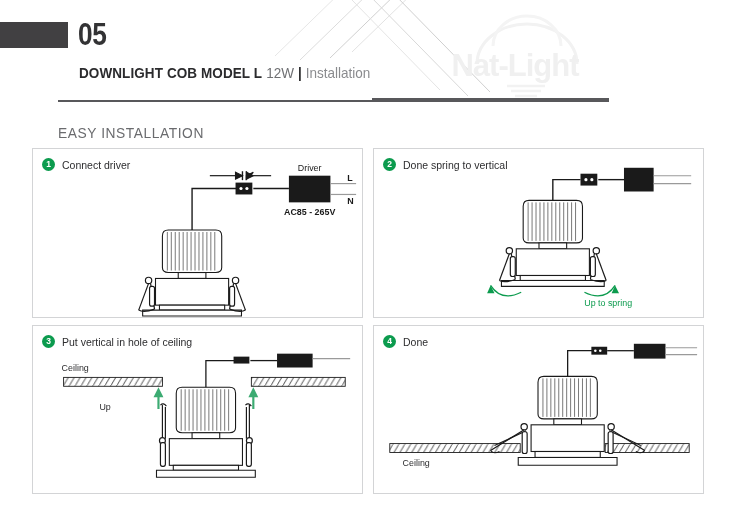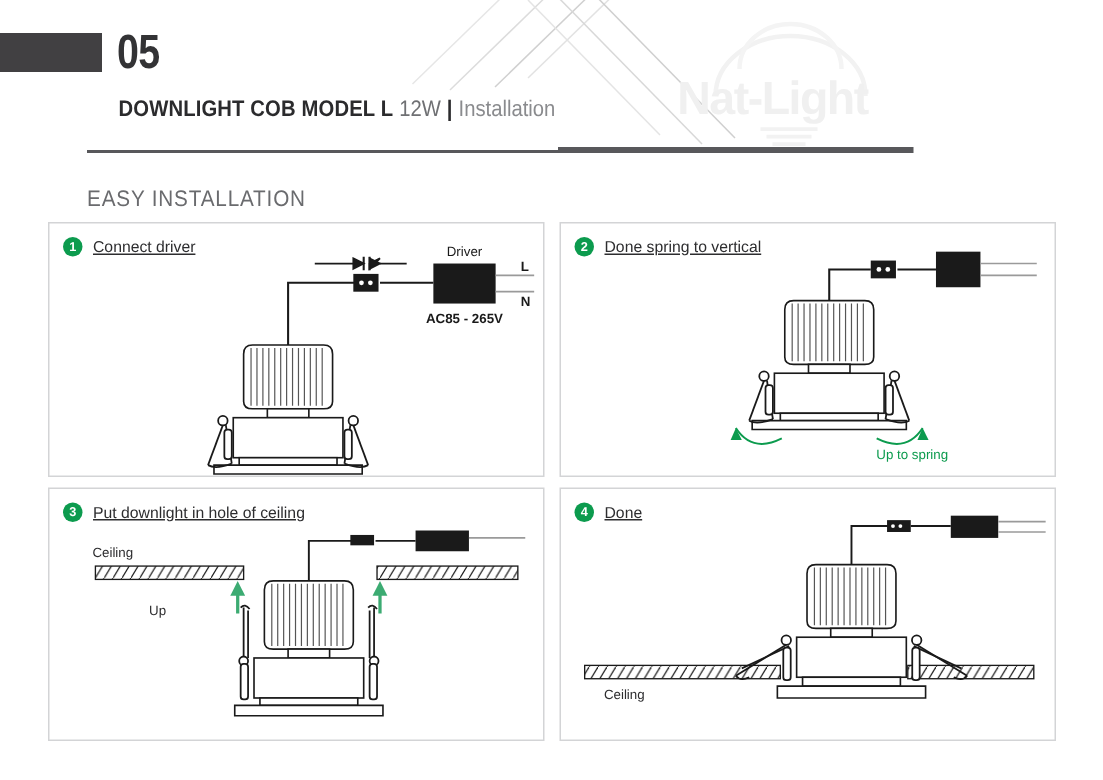--- a/index.html
+++ b/index.html
@@ -72,21 +72,21 @@
   .p4{left:341px;top:177px;width:331px;height:169px;}
 
   .panel-head{position:absolute;left:9px;top:9px;display:flex;align-items:center;gap:7px;}
   .badge{
     width:13px;height:13px;border-radius:50%;
     background:#0c9b4e;
     color:#fff;font-size:8.5px;font-weight:bold;
     display:flex;align-items:center;justify-content:center;
     line-height:1;flex:0 0 auto;
   }
-  .panel-label{font-size:10.5px;color:#2d2d2f;white-space:nowrap;text-decoration:underline;}
+  .panel-label{font-size:10.5px;color:#2d2d2f;white-space:nowrap;}
 
   .art{position:absolute;left:0;top:0;width:100%;height:100%;}
 
   .drv-label{font-size:9px;fill:#1a1a1a;font-family:"Liberation Sans",sans-serif;}
   .drv-label-b{font-size:9px;font-weight:bold;fill:#1a1a1a;font-family:"Liberation Sans",sans-serif;}
   .small-lab{font-size:9px;fill:#2d2d2f;font-family:"Liberation Sans",sans-serif;}
   .grn-lab{font-size:9px;fill:#0c9b4e;font-family:"Liberation Sans",sans-serif;}
 </style>
 </head>
 <body>
@@ -277,21 +277,21 @@
       </g>
       <polygon points="117,138 113.5,146 121,146" fill="#0c9b4e"></polygon>
       <polygon points="243,138 239.5,146 247,146" fill="#0c9b4e"></polygon>
       <text class="grn-lab" x="236" y="159" text-anchor="middle">Up to spring</text>
     </svg>
   </div>
 
   <div class="panel p3">
     <div class="panel-head">
       <div class="badge">3</div>
-      <div class="panel-label">Put downlight in hole of ceiling</div>
+      <div class="panel-label">Put vertical in hole of ceiling</div>
     </div>
 
     <svg class="art" viewBox="0 0 331 169">
       <defs>
         <pattern id="hatch3" width="6" height="10" patternUnits="userSpaceOnUse" patternTransform="rotate(0)">
           <line x1="0" y1="10" x2="6" y2="0" stroke="#1a1a1a" stroke-width="0.8"></line>
         </pattern>
       </defs>
 
       <g stroke="#1a1a1a" fill="none" stroke-width="1.3">

